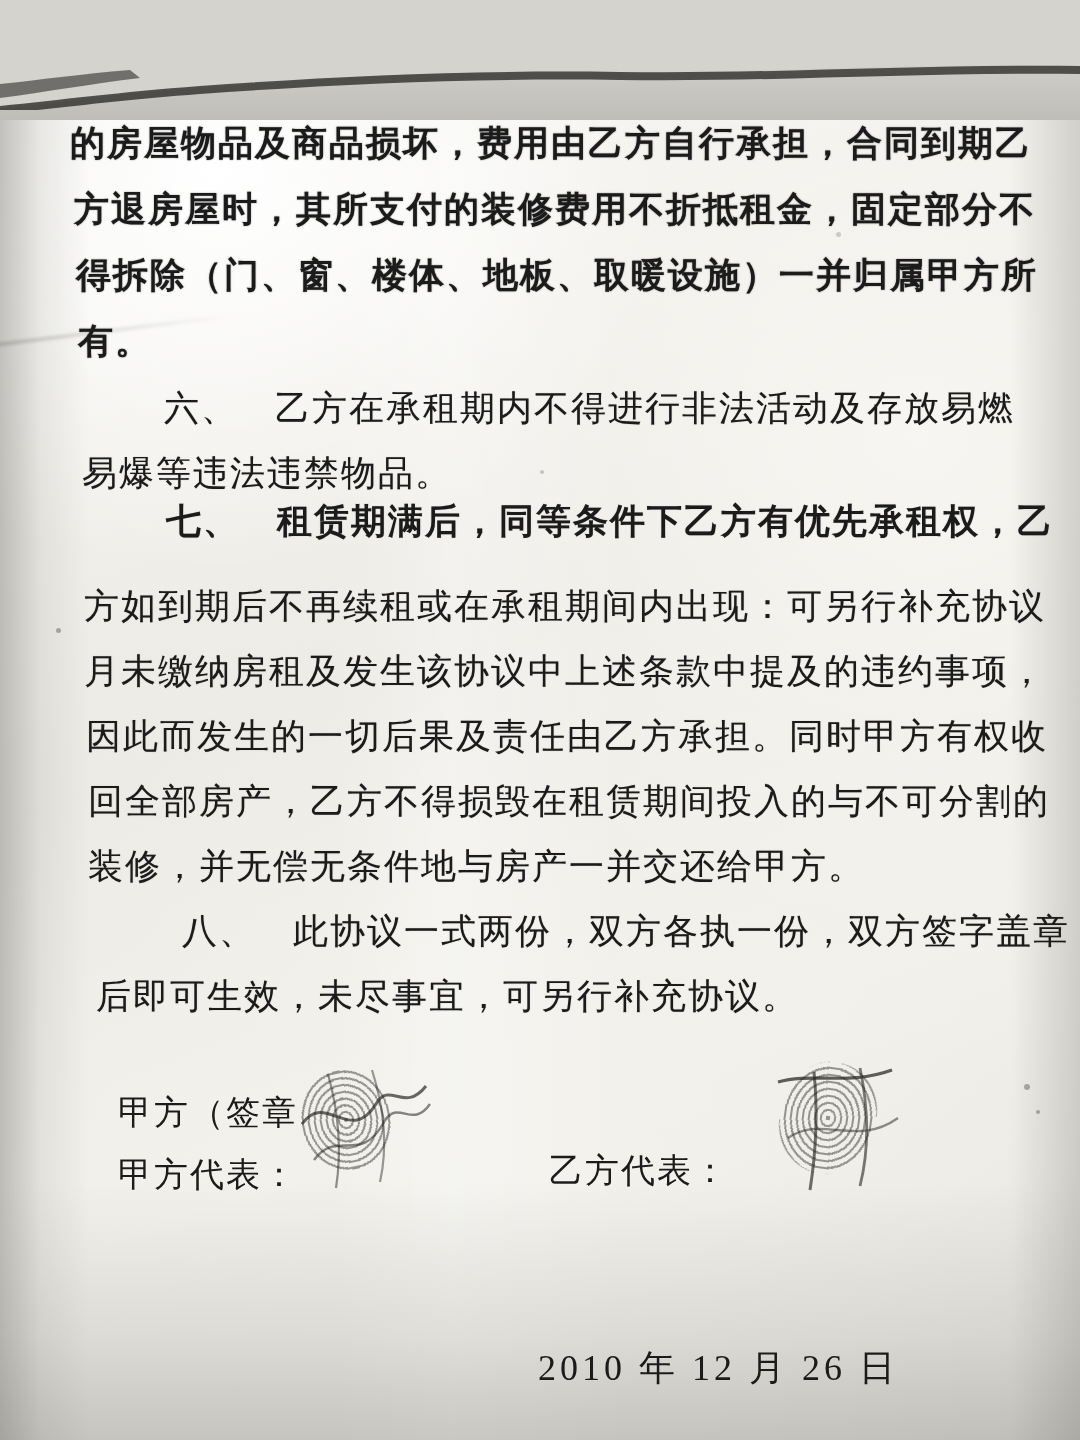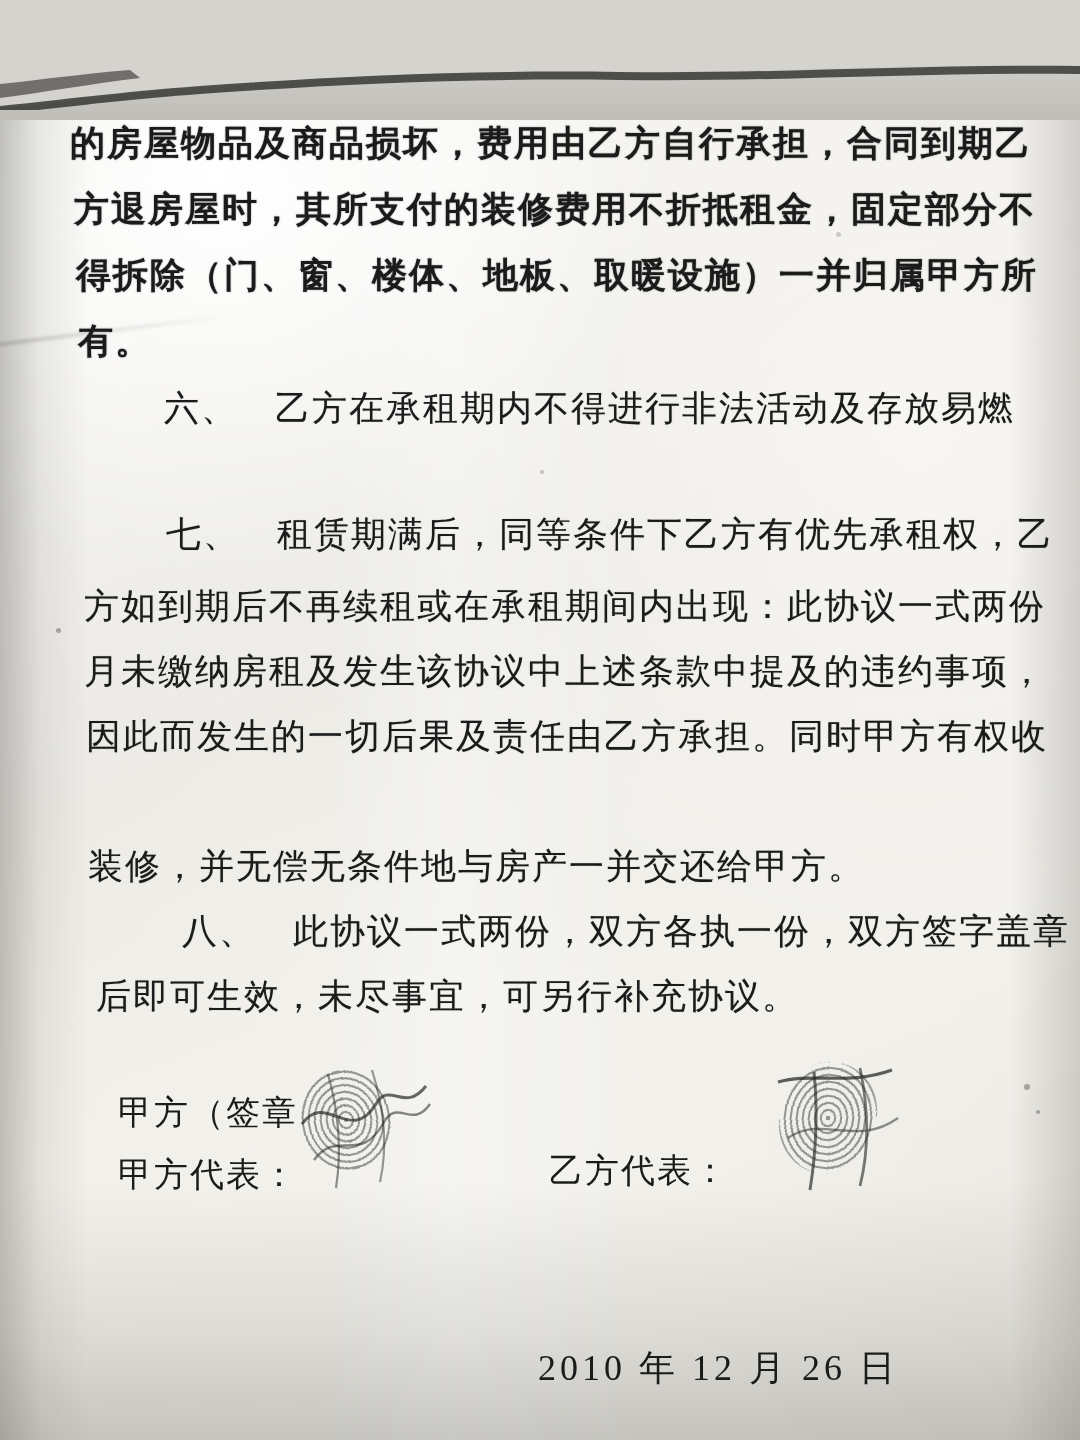--- a/index.html
+++ b/index.html
@@ -156,25 +156,27 @@
   </svg>
 
   <div class="doc">
 
     <div class="line bold" style="left:70px; top:120px;">的房屋物品及商品损坏，费用由乙方自行承担，合同到期乙</div>
     <div class="line bold" style="left:74px; top:186px;">方退房屋时，其所支付的装修费用不折抵租金，固定部分不</div>
     <div class="line bold" style="left:76px; top:252px;">得拆除（门、窗、楼体、地板、取暖设施）一并归属甲方所</div>
     <div class="line bold" style="left:78px; top:318px;">有。</div>
 
     <div class="line" style="left:164px; top:385px;">六、　乙方在承租期内不得进行非法活动及存放易燃</div>
-
-    <div class="line" style="left:166px; top:511px;">七、　租赁期满后，同等条件下乙方有优先承租权，乙</div>
-    <div class="line" style="left:84px; top:583px;">方如到期后不再续租或在承租期间内出现：此协议一式两份</div>
+    <div class="line" style="left:82px; top:450px;">易爆等违法违禁物品。</div>
+
+    <div class="line" style="left:166px; top:498px;font-weight:bold;">七、　租赁期满后，同等条件下乙方有优先承租权，乙</div>
+    <div class="line" style="left:84px; top:583px;">方如到期后不再续租或在承租期间内出现：可另行补充协议</div>
     <div class="line" style="left:84px; top:648px;">月未缴纳房租及发生该协议中上述条款中提及的违约事项，</div>
     <div class="line" style="left:86px; top:713px;">因此而发生的一切后果及责任由乙方承担。同时甲方有权收</div>
+    <div class="line" style="left:88px; top:778px;">回全部房产，乙方不得损毁在租赁期间投入的与不可分割的</div>
     <div class="line" style="left:88px; top:843px;">装修，并无偿无条件地与房产一并交还给甲方。</div>
 
     <div class="line" style="left:182px; top:908px;">八、　此协议一式两份，双方各执一份，双方签字盖章</div>
     <div class="line" style="left:96px; top:973px;">后即可生效，未尽事宜，可另行补充协议。</div>
 
     <div class="sig-label" style="left:118px; top:1090px;">甲方（签章</div>
     <div class="sig-label" style="left:118px; top:1152px;">甲方代表：</div>
 
     <div class="sig-label" style="left:549px; top:1148px;text-align:right;">乙方代表：</div>
 

